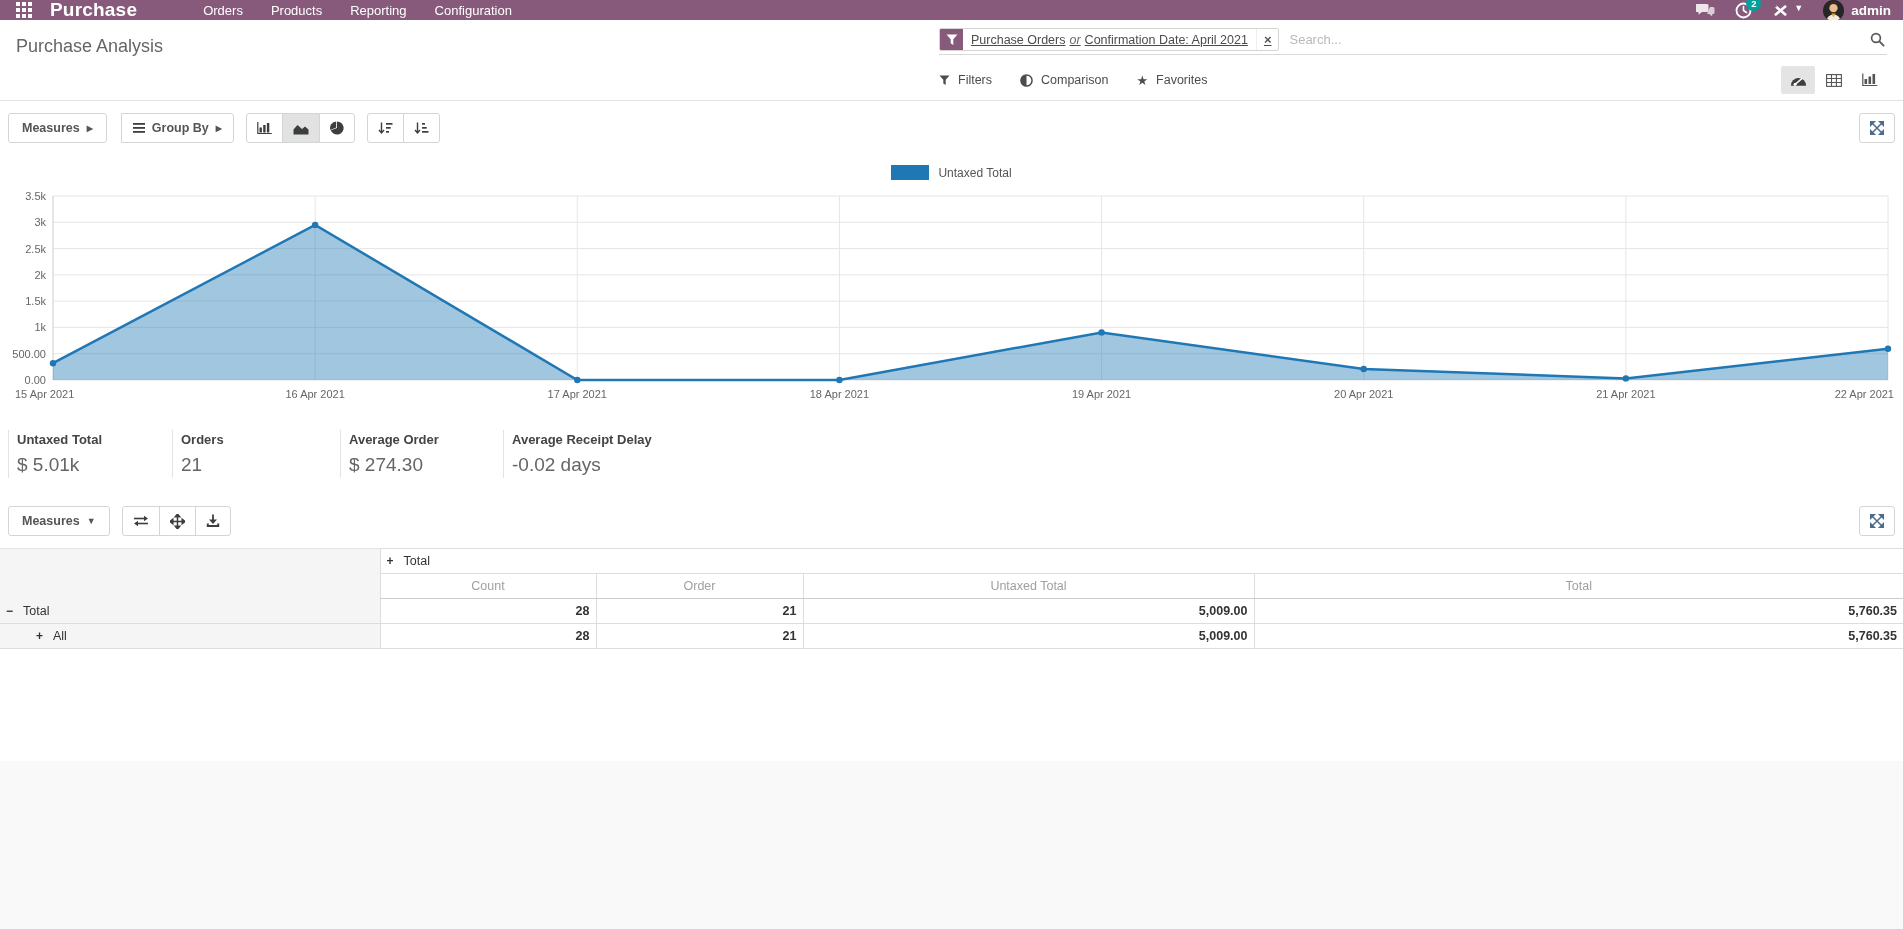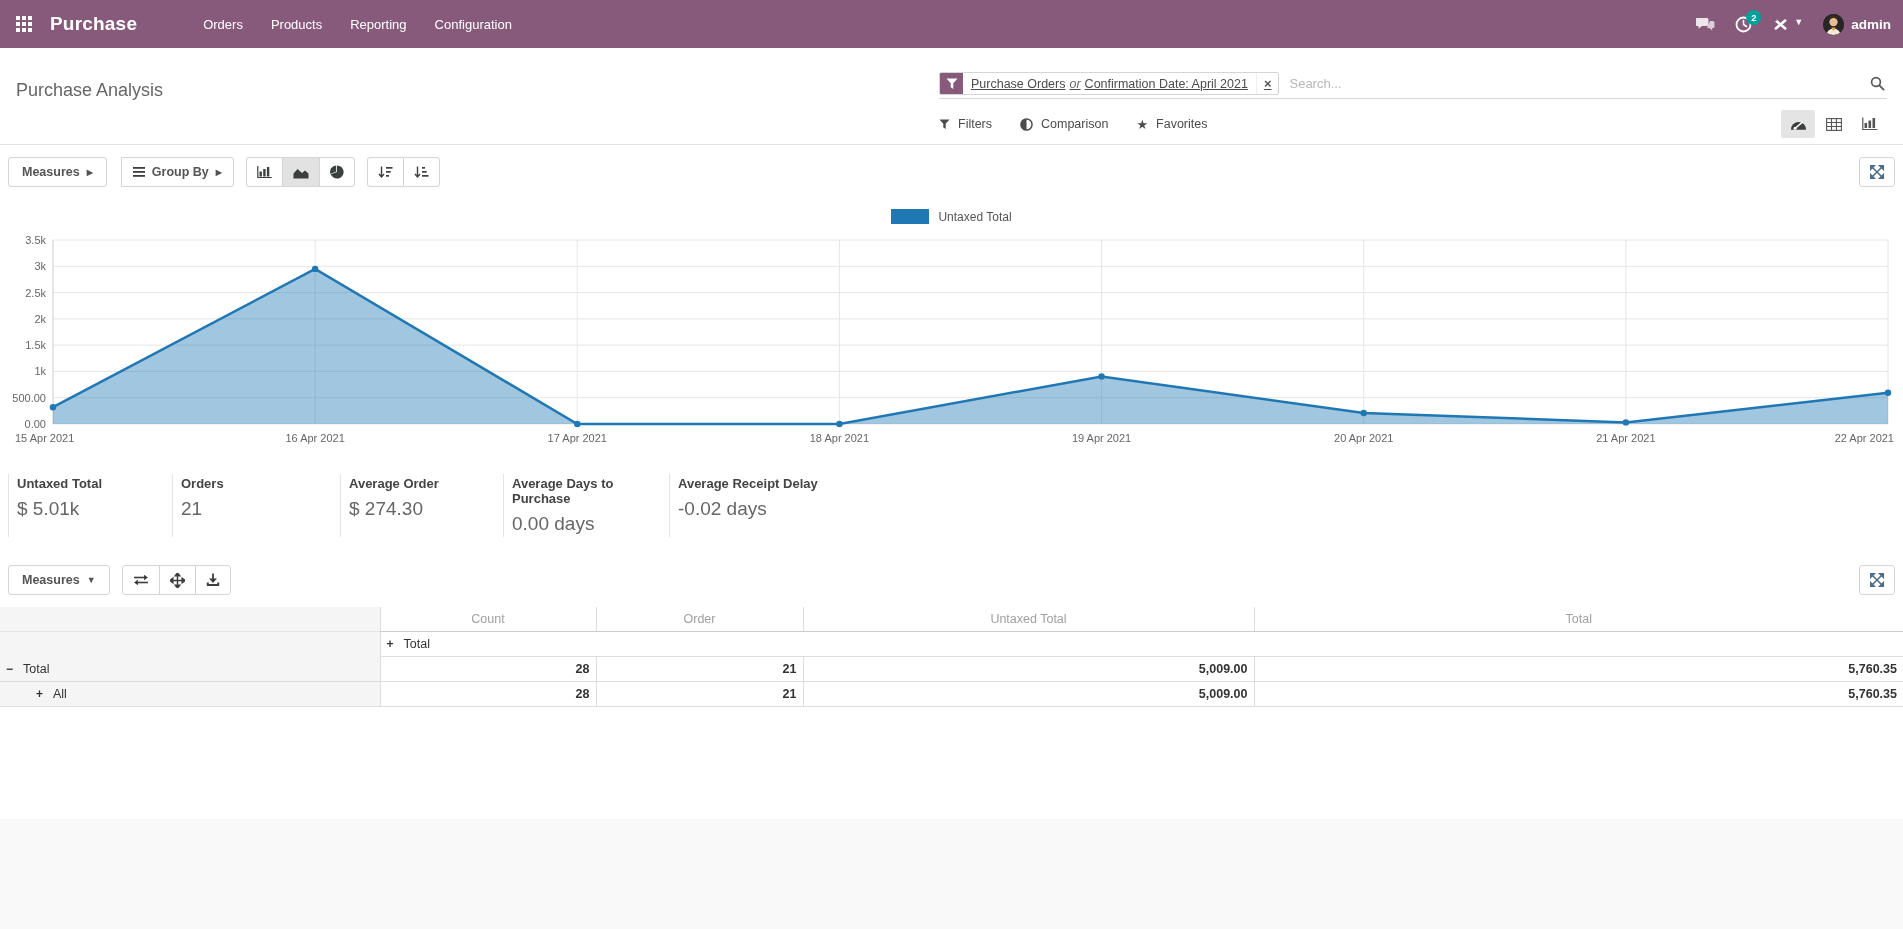--- a/index.html
+++ b/index.html
@@ -1,35 +1,35 @@
 <!DOCTYPE html>
 <html style="--brand: #875A7B; --badge: #00A09D; --chartline: #1f77b4;"><head>
 <meta charset="utf-8">
 <style>
   * { box-sizing: border-box; margin: 0; padding: 0; }
   html,body { width:100%; height:100%; }
   body { font-family: "Liberation Sans", sans-serif; background:#f9f9f9; color:#4c4c4c; }
   .screen { width:1903px; height:929px; overflow:hidden; display:flex; flex-direction:column; background:#f9f9f9; }
 
   
-  .navbar { height:48px; background:var(--brand,#875A7B); display:flex; align-items:center; padding:0 12px; flex:0 0 auto; }
+  .navbar { height:20px; background:var(--brand,#875A7B); display:flex; align-items:center; padding:0 12px; flex:0 0 auto; }
   .apps-btn { display:inline-flex; padding:4px; cursor:pointer; }
   .brand { color:#fff; font-size:19px; font-weight:bold; margin-left:14px; letter-spacing:.2px; cursor:pointer; }
   .nav-menu { display:flex; margin-left:52px; height:100%; align-items:stretch; }
   .nav-menu a { color:#fff; font-size:13px; display:flex; align-items:center; padding:0 14px; text-decoration:none; cursor:pointer; }
   .nav-right { margin-left:auto; display:flex; align-items:center; gap:20px; color:#fff; }
   .nav-ic { display:inline-flex; position:relative; cursor:pointer; }
   .badge { position:absolute; top:-6px; right:-9px; background:var(--badge,#00A09D); color:#fff; font-size:9.5px; min-width:15px; height:15px; border-radius:8px; display:flex; align-items:center; justify-content:center; padding:0 3px; font-weight:bold; }
   .caret-dn-w { color:#fff; font-size:9px; margin-left:4px; }
   .user-box { display:flex; align-items:center; gap:7px; cursor:pointer; }
   .avatar { width:21px; height:21px; border-radius:50%; overflow:hidden; background:#2d2d2d; display:inline-flex; }
   .user-name { font-size:13.5px; font-weight:bold; color:#fff; }
 
   
-  .control-panel { background:#fff; border-bottom:1px solid #e2e2e2; padding:24px 16px 0 16px; display:flex; flex:0 0 auto; }
+  .control-panel { background:#fff; border-bottom:1px solid #e2e2e2; padding:8px 16px 0 16px; display:flex; flex:0 0 auto; }
   .cp-title { font-size:18px; color:#666; padding-top:8px; flex:1; }
   .cp-right { width:948px; }
   .search-row { display:flex; align-items:center; border-bottom:1px solid #d9d9d9; padding-bottom:3px; }
   .facet { display:flex; align-items:stretch; border:1px solid #d5d5d5; border-radius:2px; overflow:hidden; height:23px; background:#fff;text-decoration:underline; }
   .facet-icon { background:var(--brand,#875A7B); width:23px; display:flex; align-items:center; justify-content:center; }
   .facet-text { display:flex; align-items:center; gap:4px; padding:0 8px; font-size:12.5px; color:#4c4c4c; white-space:nowrap; }
   .facet-text i { color:#666; }
   .facet-remove { display:flex; align-items:center; padding:0 7px; color:#555; font-weight:bold; font-size:13px; cursor:pointer; border-left:1px solid #eee; }
   .search-input { flex:1; border:none; outline:none; font-size:13px; padding:4px 10px; color:#0f172a; min-width:60px; background:transparent; }
   .search-input::placeholder { color:#b8b8b8; }
@@ -353,24 +353,20 @@
           <div class="kpi-value">$ 5.01k</div>
       </div>
       <div class="kpi w3">
         <div class="kpi-label">Orders</div>
           <div class="kpi-value">21</div>
       </div>
       <div class="kpi w4">
         <div class="kpi-label">Average Order</div>
           <div class="kpi-value">$ 274.30</div>
       </div>
-      <div class="kpi w5">
-        <div class="kpi-label">Average Days to Purchase</div>
-          <div class="kpi-value">0.00 days</div>
-      </div>
       <div class="kpi w6">
         <div class="kpi-label">Average Receipt Delay</div>
           <div class="kpi-value">-0.02 days</div>
       </div>
     </div>
 
     <div class="toolbar second">
       <button class="btn">
         <span>Measures</span>
           <span class="caret-d">▼</span>
@@ -419,31 +415,31 @@
     <table class="pivot">
       <colgroup>
         <col style="width:380px">
           <col style="width:216px">
           <col style="width:207px">
           <col style="width:451px">
           <col>
       </colgroup>
       <thead>
         <tr>
+          <th class="corner"></th>
+          <th class="colgroup" colspan="4">
+            <span class="toggle">+</span><span>Total</span>
+          </th>
+        </tr>
+        <tr>
           <th class="corner2"></th>
           <th class="colhead">Count</th>
           <th class="colhead">Order</th>
           <th class="colhead">Untaxed Total</th>
           <th class="colhead">Total</th>
-        </tr>
-        <tr>
-          <th class="corner"></th>
-          <th class="colgroup" colspan="4">
-            <span class="toggle">+</span><span>Total</span>
-          </th>
         </tr>
       </thead>
       <tbody>
         <tr>
           <td class="rh">
             <span class="toggle">−</span><span>Total</span>
           </td>
           <td class="num">28</td>
           <td class="num">21</td>
           <td class="num">5,009.00</td>

